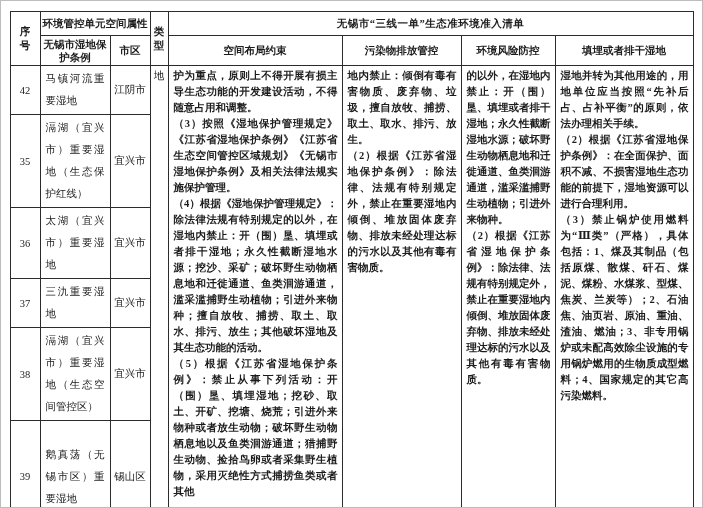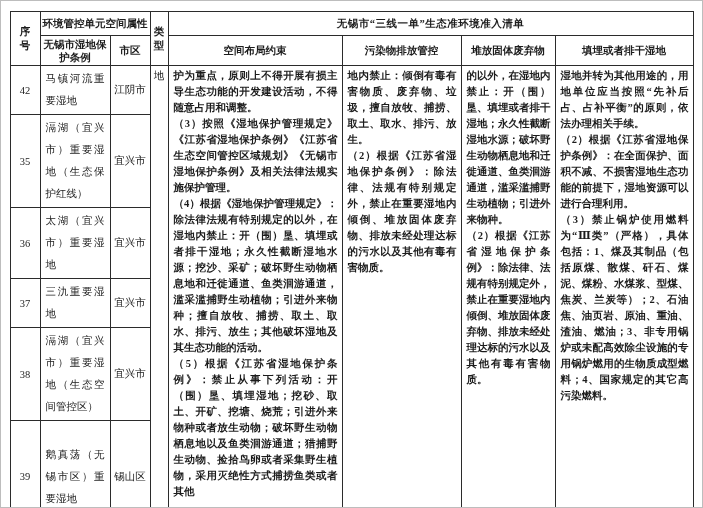--- a/index.html
+++ b/index.html
@@ -48,21 +48,21 @@
     <td class="hd" rowspan="2"><span class="vert">序号</span></td>
     <td class="hd nowrap" colspan="2">环境管控单元空间属性</td>
     <td class="hd" rowspan="2"><span class="vert">类型</span></td>
     <td class="hd ttl" colspan="4">无锡市“三线一单”生态准环境准入清单</td>
   </tr>
   <tr style="height:30px">
     <td class="hd">无锡市湿地保护条例</td>
     <td class="hd">市区</td>
     <td class="hd">空间布局约束</td>
     <td class="hd">污染物排放管控</td>
-    <td class="hd">堆放固体废弃物</td>
+    <td class="hd">环境风险防控</td>
     <td class="hd">填埋或者排干湿地</td>
   </tr>
 
   <tr style="height:38px">
     <td class="num">42</td>
     <td class="name">马镇河流重要湿地</td>
     <td class="dist">江阴市</td>
     <td class="typ" rowspan="7">地</td>
     <td class="content" rowspan="7">护为重点，原则上不得开展有损主导生态功能的开发建设活动，不得随意占用和调整。
 （3）按照《湿地保护管理规定》《江苏省湿地保护条例》《江苏省生态空间管控区域规划》《无锡市湿地保护条例》及相关法律法规实施保护管理。

